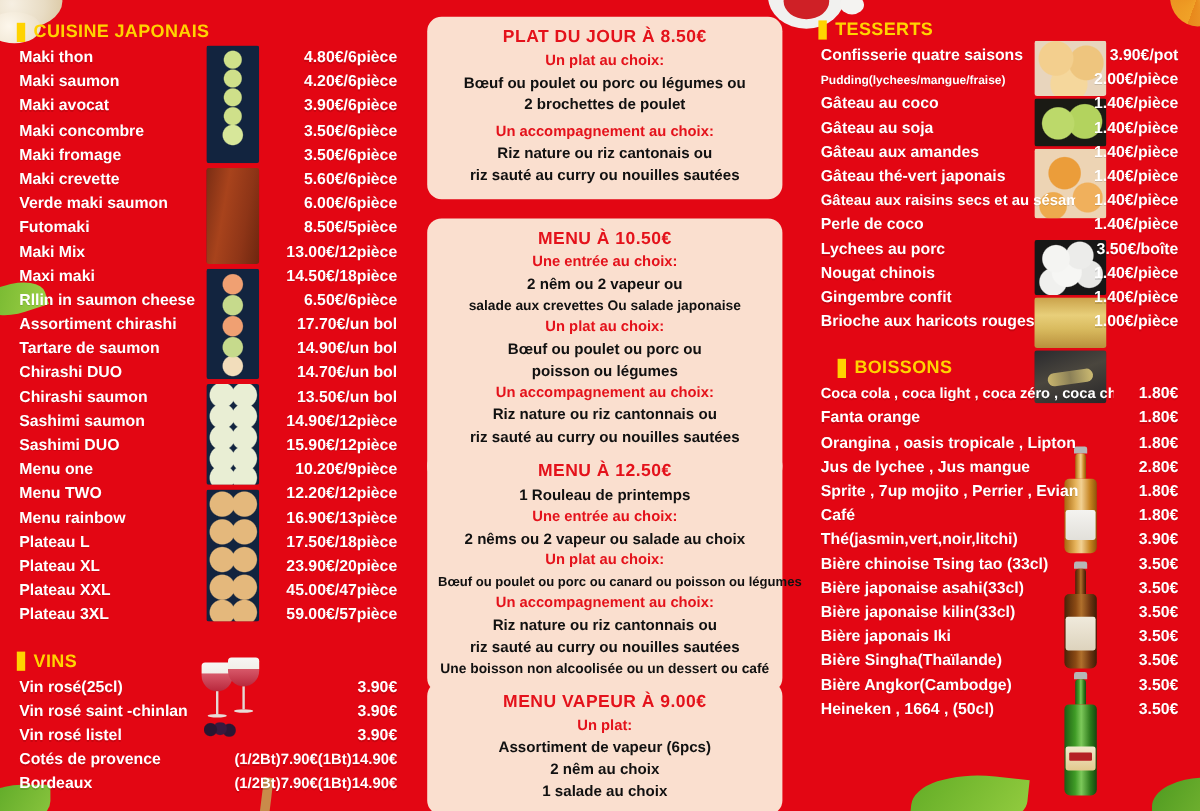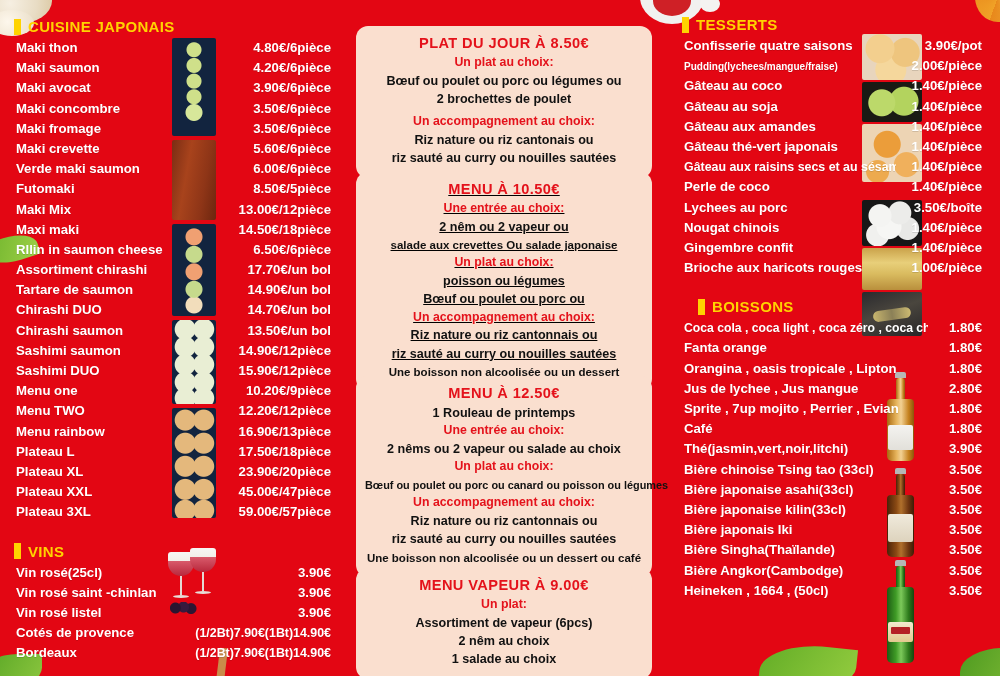--- a/index.html
+++ b/index.html
@@ -190,22 +190,22 @@
     color:#e4121b;font-weight:bold;font-size:12.3px;line-height:17.5px;
   }
   .card .line{
     color:#111111;font-weight:bold;font-size:12.6px;line-height:18.4px;
     white-space:nowrap;
   }
   .card .line.sm{font-size:11.5px;}
   .card .line.xs{font-size:10.9px;}
   .card .sp{height:5px;}
 
-  #card0{top:14px;margin-top:12px;}
-  #card1{top:172px;text-decoration:underline;}
+  #card0{top:14px;}
+  #card1{top:182px;}
   #card2{top:376px;}
   #card3{top:568px;}
 </style>
 </head>
 <body>
 
 <div id="page">
 
   <div class="garnish g-topleft"></div>
   <div class="garnish g-topleft2"></div>
@@ -384,22 +384,22 @@
       <div class="line">Riz nature ou riz cantonais ou</div>
       <div class="line">riz sauté au curry ou nouilles sautées</div>
     </div>
 
     <div class="card" id="card1">
       <div class="title">MENU À 10.50€</div>
       <div class="sub">Une entrée au choix:</div>
       <div class="line">2 nêm ou 2 vapeur ou</div>
       <div class="line sm">salade aux crevettes Ou salade japonaise</div>
       <div class="sub">Un plat au choix:</div>
+      <div class="line">Bœuf ou poulet ou porc ou</div>
       <div class="line">poisson ou légumes</div>
-      <div class="line">Bœuf ou poulet ou porc ou</div>
       <div class="sub">Un accompagnement au choix:</div>
       <div class="line">Riz nature ou riz cantonnais ou</div>
       <div class="line">riz sauté au curry ou nouilles sautées</div>
       <div class="line sm">Une boisson non alcoolisée ou un dessert</div>
     </div>
 
     <div class="card" id="card2">
       <div class="title">MENU À 12.50€</div>
       <div class="line">1 Rouleau de printemps</div>
       <div class="sub">Une entrée au choix:</div>

